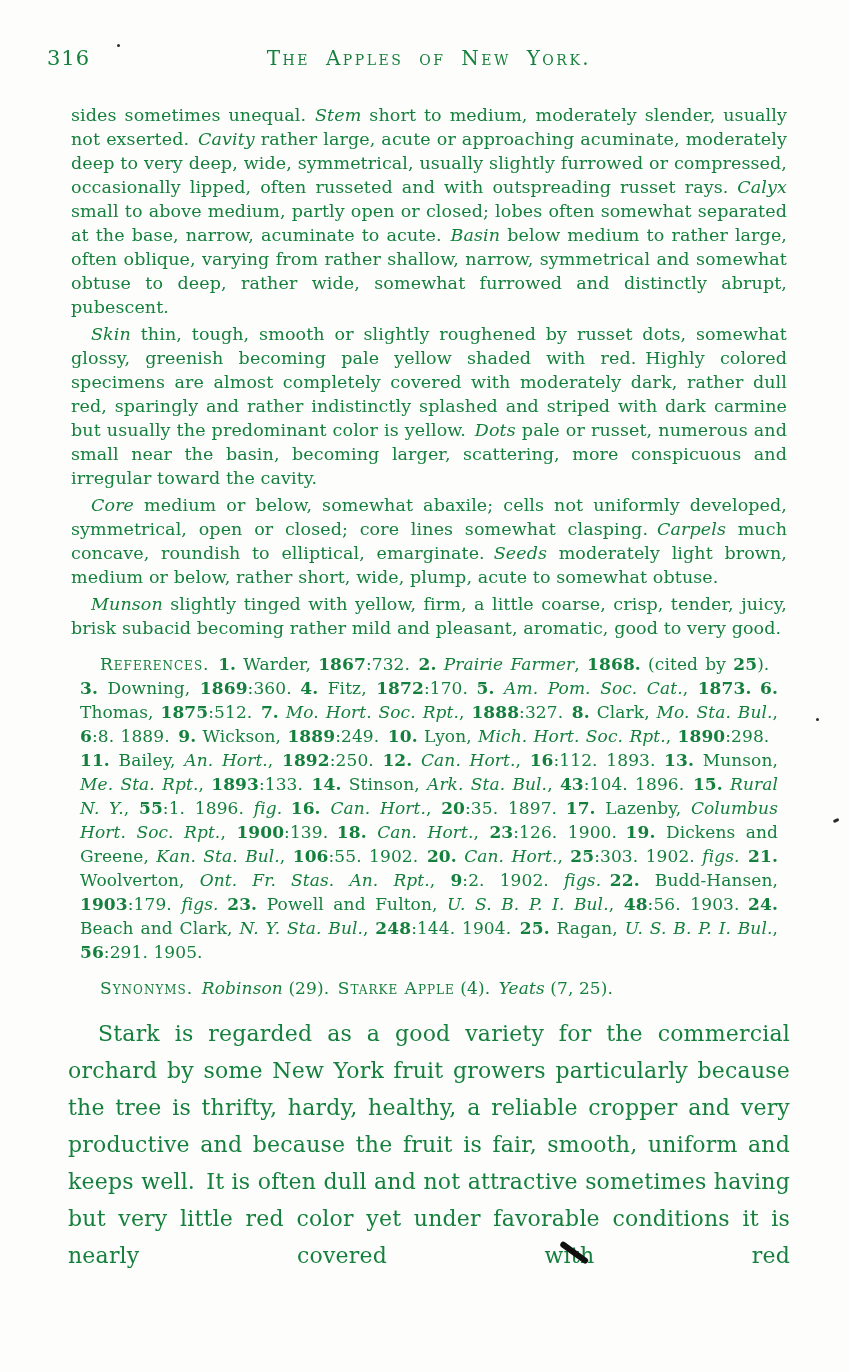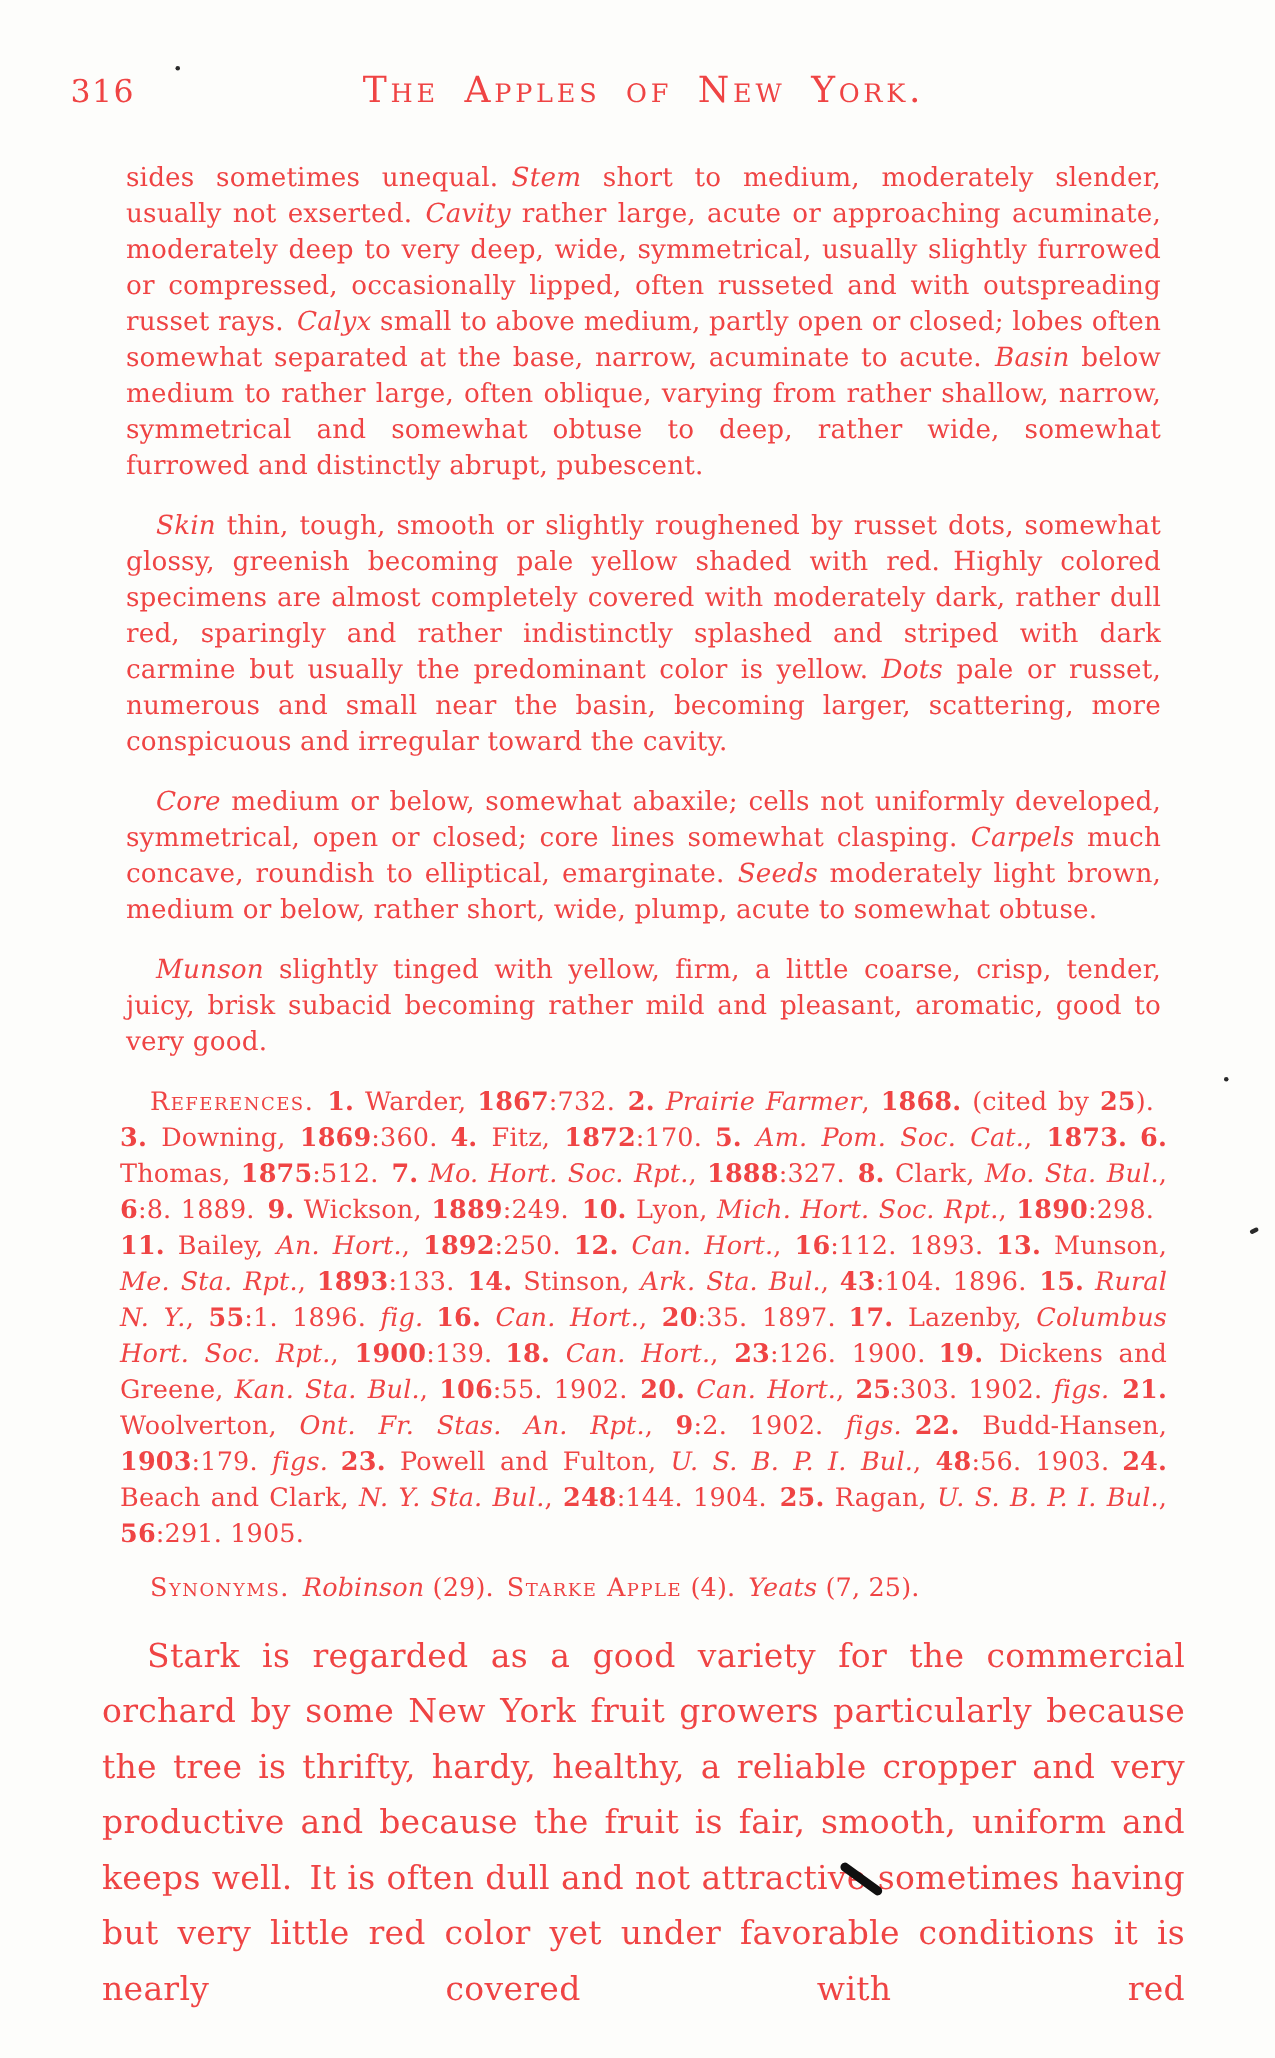--- a/index.html
+++ b/index.html
@@ -5,21 +5,21 @@
   html, body { margin: 0; padding: 0; }
   body {
     width: 850px; height: 1372px;
     background: #ffffff;
     font-family: "DejaVu Serif", "Liberation Serif", serif;
   }
   .page {
     position: relative;
     width: 850px; height: 1372px;
     background: #fdfdfb;
-    color: #ef4444;
+    color: #15803d;
     overflow: hidden;
   }
   .content {
     position: absolute;
     left: 68px; top: 0;
     width: 722px;
   }
   .running-head {
     margin-top: 46px;
     display: grid;
@@ -27,28 +27,28 @@
     align-items: baseline;
   }
   .page-num {
     justify-self: start;
     margin-left: -21px;
     font-size: 21px;
     letter-spacing: 1px;
   }
   .running-title {
     font-variant: small-caps;
-    font-size: 24px;
+    font-size: 20px;
     letter-spacing: 2.5px;
     word-spacing: 7px;
     white-space: nowrap;
   }
   .tech-block { margin-top: 33px; }
   p.tech {
-    margin: 16px;
+    margin: 3px;
     font-size: 17.5px;
     line-height: 24px;
     text-align: justify;
     text-indent: 20px;
     letter-spacing: 0.1px;
   }
   p.tech.first { text-indent: 0; }
   h1.section-heading {
     margin: 21px 0 13px 0;
     text-align: center;

